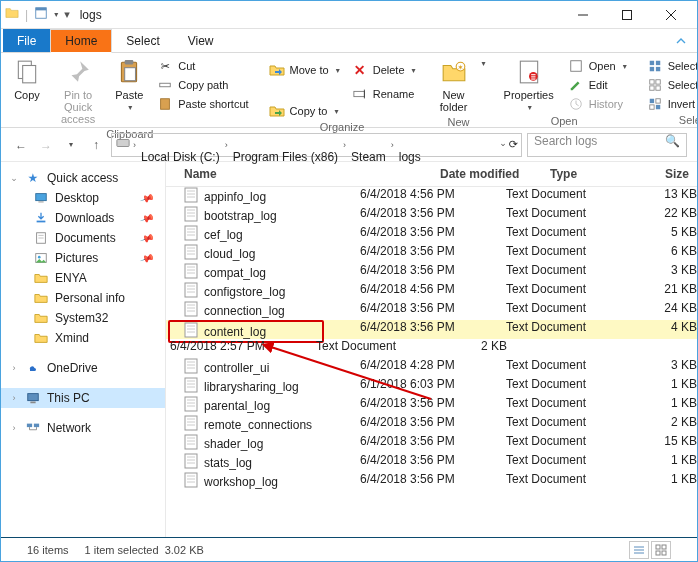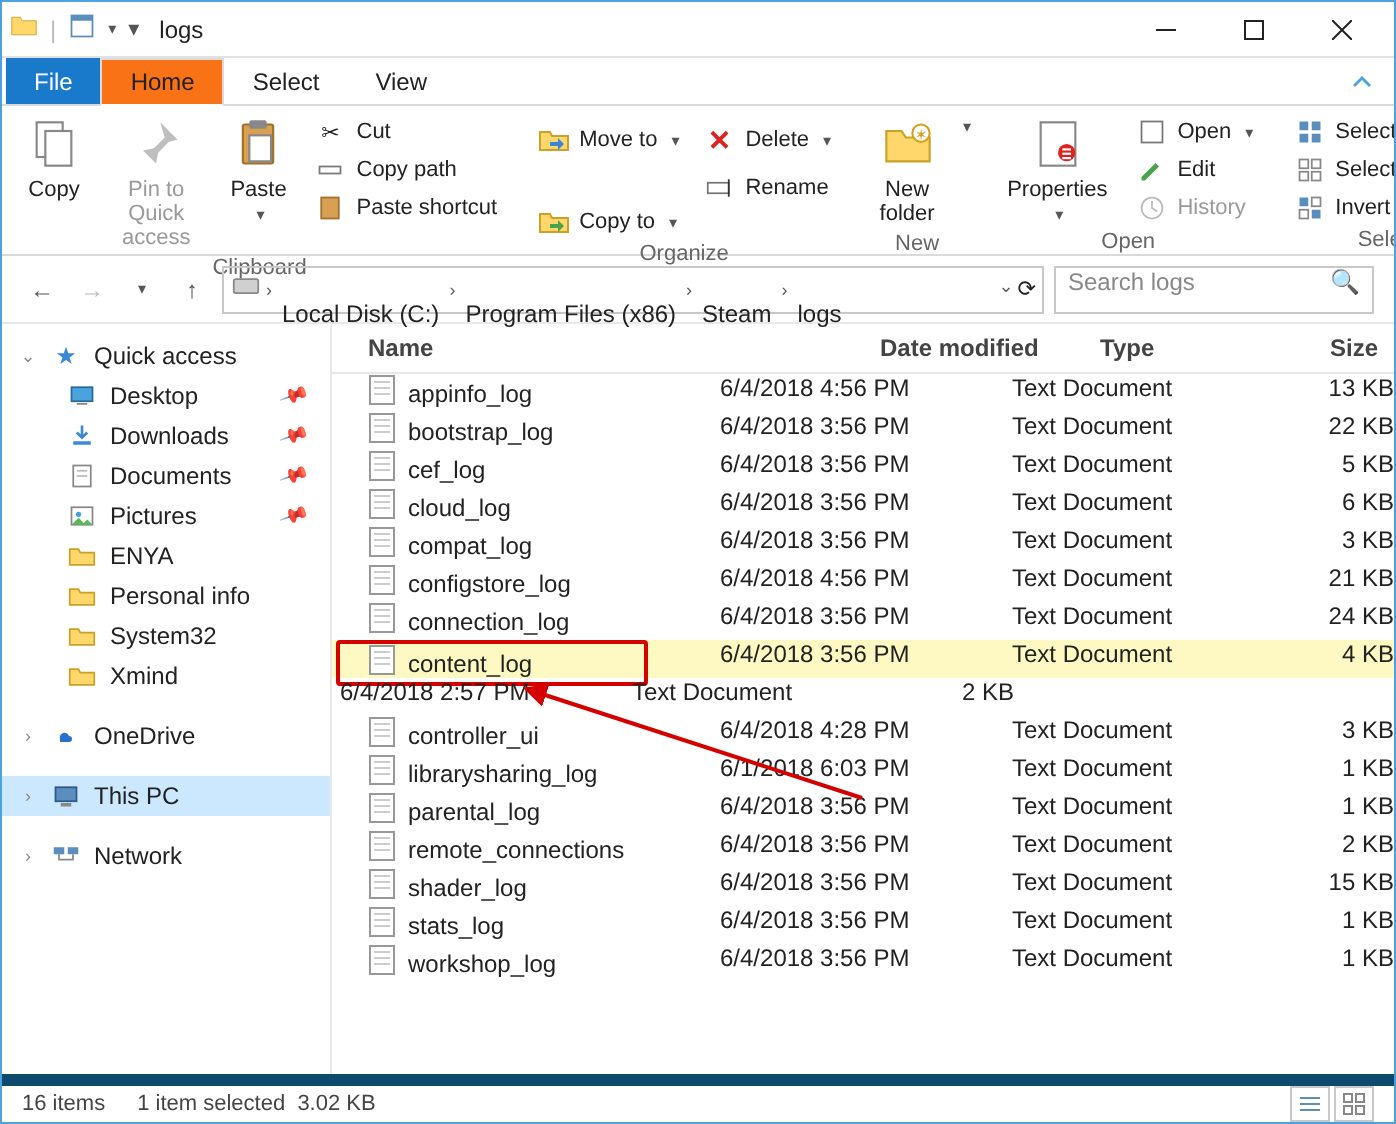--- a/index.html
+++ b/index.html
@@ -65,21 +65,21 @@
 .col-date { width: 110px; }
 .col-type { width: 100px; }
 .col-size { width: 55px; text-align: right; }
 .file-row { display: flex; align-items: flex-start; font-size: 12px; padding: 0 0 0 4px; height: 19px; gap: 36px; }
 .file-row .col-name { display: flex; align-items: center; gap: 6px; padding-left: 14px !important; }
 .file-row.selected { background: #fef9c3; }
 .file-row.selected .col-name { border: 2px solid #d40000; border-radius: 2px; padding-top: 0; padding-bottom: 0; margin-left: -2px; }
 .file-icon { width: 14px; height: 16px; }
 
 
-.statusbar { position: absolute; bottom: 0; left: 0; right: 0; height: 24px; border-top: 6px solid #0c4a6e; display: flex; align-items: center; padding: 0 10px; font-size: 11px; color: #444; gap: 16px; }
+.statusbar { position: absolute; bottom: 0; left: 0; right: 0; height: 24px; border-top: 1px solid #0c4a6e; display: flex; align-items: center; padding: 0 26px; font-size: 11px; color: #444; gap: 16px; }
 .statusbar .view-toggles { margin-left: auto; display: flex; gap: 2px; }
 .statusbar .view-toggles div { width: 20px; height: 18px; border: 1px solid #c8c8c8; display: flex; align-items: center; justify-content: center; font-size: 9px; }
 
 
 .arrow-svg { position: absolute; left: 260px; top: 340px; pointer-events: none; }
 </style>
 </head>
 <body>
 
 <div class="titlebar">

